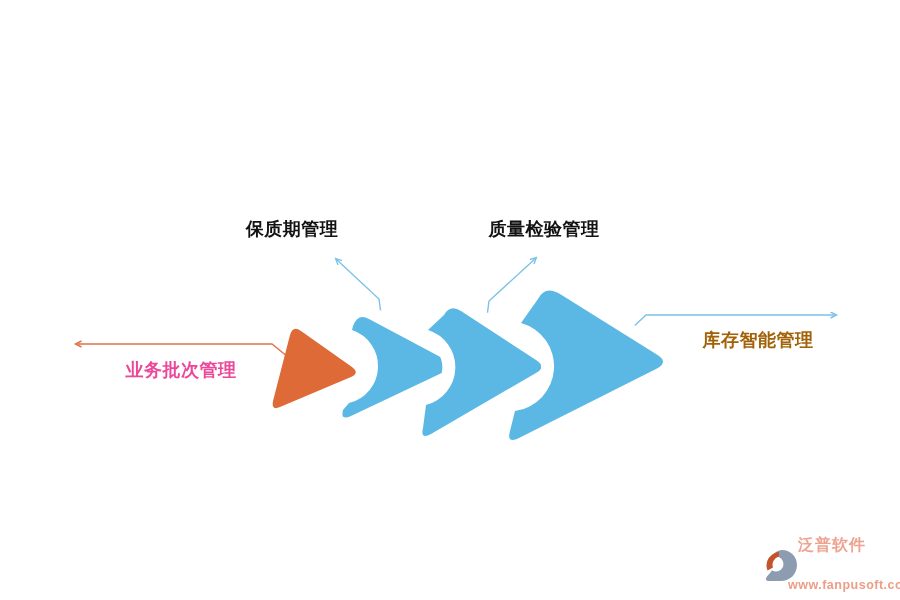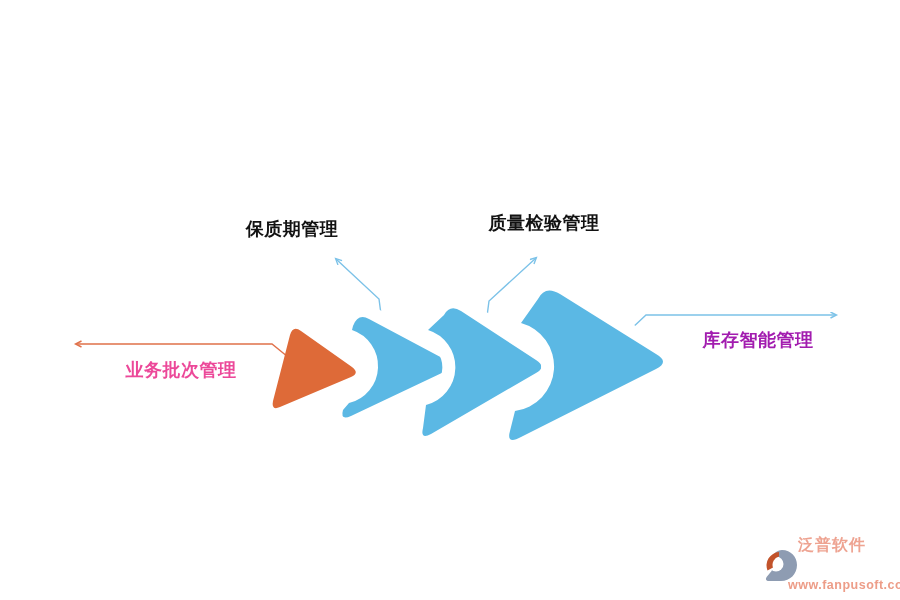--- a/index.html
+++ b/index.html
@@ -7,21 +7,21 @@
     position:relative;width:900px;height:600px;background:#ffffff;
     overflow:hidden;font-family:Liberation Sans, sans-serif;
   }
   .stage svg.diagram{position:absolute;left:0;top:0;}
   .flow-label{
     position:absolute;transform:translateX(-50%);
     font-size:18px;font-weight:700;color:#121212;
     letter-spacing:0.5px;white-space:nowrap;
   }
   .label-shelf{left:292px;top:217px;}
-  .label-quality{left:544px;top:211px;}
+  .label-quality{left:544px;top:217px;}
   .label-batch{left:181px;top:358px;}
   .label-inventory{left:758px;top:328px;}
   .halo{fill:#ffffff;stroke:#ffffff;stroke-width:26;stroke-linejoin:round;}
   .logo-icon{position:absolute;left:764px;top:549px;}
   .logo-title{
     position:absolute;left:798px;top:535px;
     font-size:16px;font-weight:700;letter-spacing:1px;white-space:nowrap;
   }
   .logo-url{
     position:absolute;left:788px;top:578px;
@@ -59,21 +59,21 @@
     <use href="#chev2" class="halo"></use>
     <use href="#chev2" fill="#5BB8E4"></use>
 
     <use href="#chev3" class="halo"></use>
     <use href="#chev3" fill="#5BB8E4"></use>
   </svg>
 
   <div class="flow-label label-shelf" style="color: rgb(18, 18, 18);">保质期管理</div>
   <div class="flow-label label-quality" style="color: rgb(18, 18, 18);">质量检验管理</div>
   <div class="flow-label label-batch" style="color: #ec4899;">业务批次管理</div>
-  <div class="flow-label label-inventory" style="color: #a21caf;">库存智能管理</div>
+  <div class="flow-label label-inventory" style="color: #a16207;">库存智能管理</div>
 
   <svg class="logo-icon" width="34" height="34" viewBox="0 0 34 34">
     <path d="M18,1 C27,1 33,8 33,16 C33,25 26,32 17,32 L5,32 C2,32 1,30 3,27.5 L8,21.5 C5.5,19 4.5,14 6.5,10 C9,5 13,1 18,1 Z" fill="#8E9CB2"></path>
     <circle cx="12" cy="15" r="7.5" fill="#ffffff"></circle>
     <path d="M15,3 A13.5,13.5 0 0 0 3.5,21.5 L9,18.5 A8.5,8.5 0 0 1 15,7.5 Z" fill="#C2532B"></path>
   </svg>
   <div class="logo-title" style="color: rgb(238, 163, 145);">泛普软件</div>
   <div class="logo-url" style="color: rgb(237, 157, 136);">www.fanpusoft.com</div>
 
 </div>

